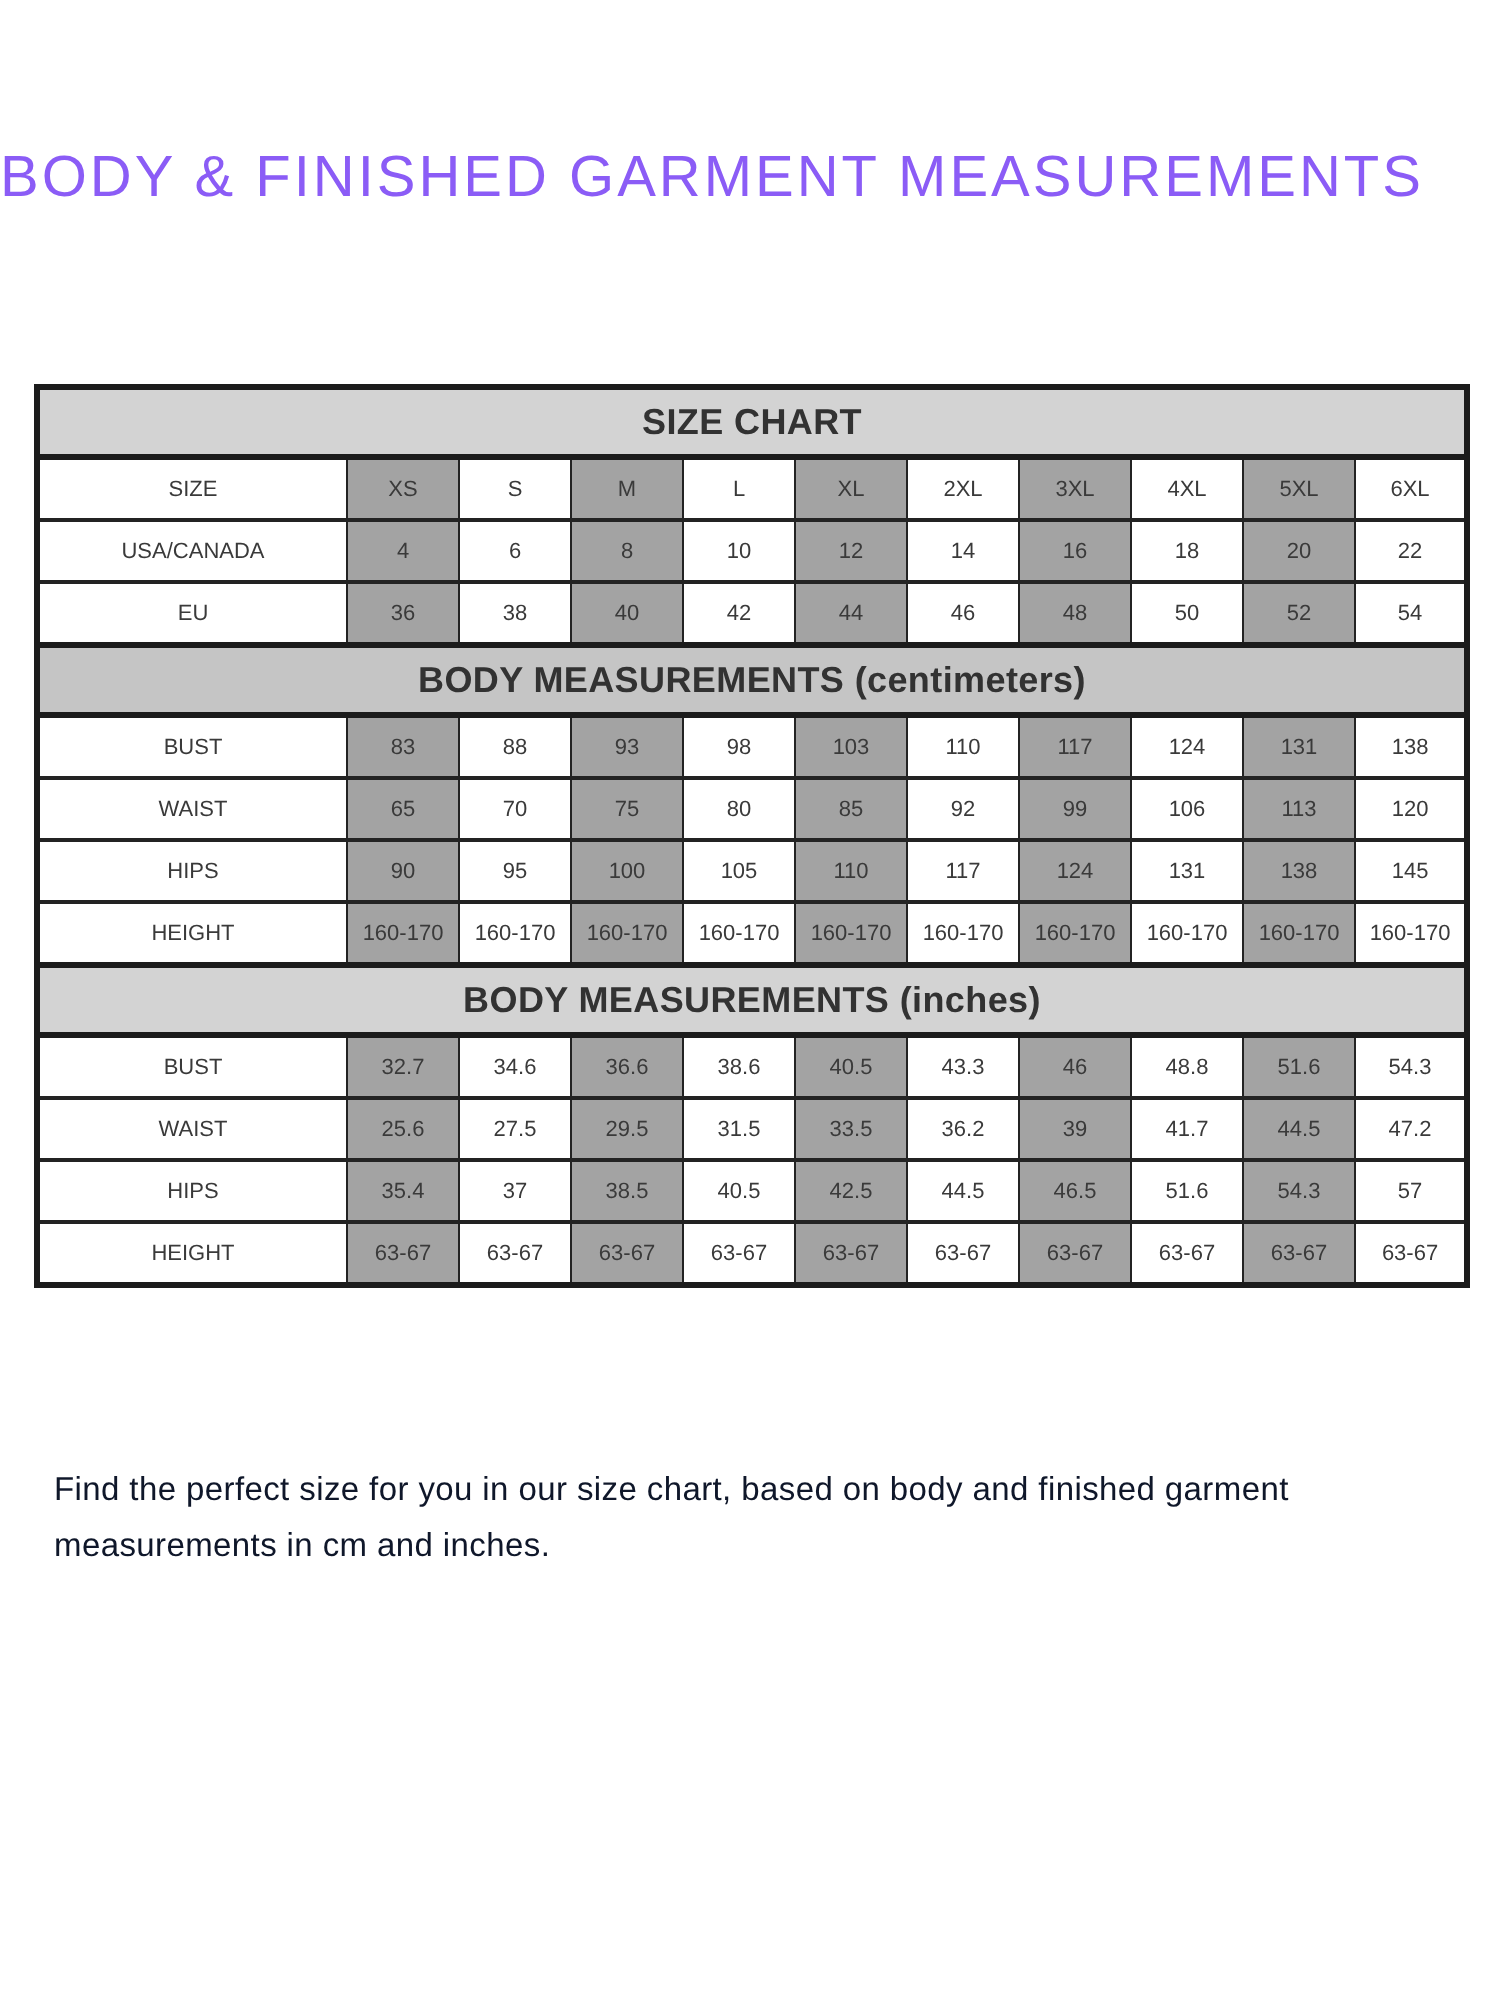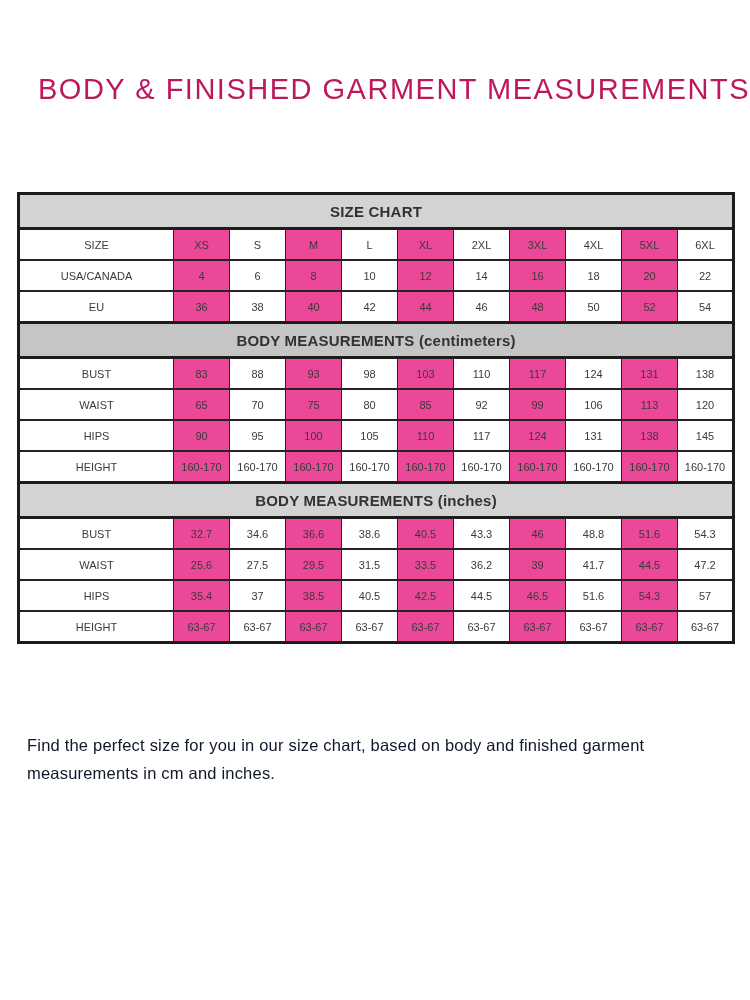--- a/index.html
+++ b/index.html
@@ -11,40 +11,40 @@
   body {
     font-family: "Liberation Sans", "DejaVu Sans", sans-serif;
     color: #3a3a3a;
     position: relative;
     height: 1000px;
     overflow: hidden;
   }
   .page-title {
     margin: 0;
     padding-top: 74px;
-    text-align: right;
+    text-align: left;
     font-size: 29px;
     font-weight: 400;
     letter-spacing: 1.5px;
-    color: #be185d;
+    color: #8b5cf6;
     line-height: 1.05;
     white-space: nowrap;
   }
   table.size-chart {
     border-collapse: collapse;
     table-layout: fixed;
     width: 716px;
     margin: 88px 0 0 17px;
     border: 3px solid #1c1c1c;
   }
   table.size-chart col.label-col { width: 155px; }
   table.size-chart col.val-col  { width: 56px; }
   th.section-header {
     height: 30px;
-    font-size: 15px;
+    font-size: 18px;
     font-weight: 700;
     color: #323232;
     text-align: center;
     border-top: 3px solid #1c1c1c;
     border-bottom: 3px solid #1c1c1c;
     letter-spacing: 0.2px;
   }
   th.section-header.light  { background: #d3d3d3; }
   th.section-header.medium { background: #c5c5c5; text-align: center; }
   td.label-cell, td.value-cell {
@@ -53,21 +53,21 @@
     text-align: center;
     vertical-align: middle;
     color: #3a3a3a;
     border: 1.6px solid #232323;
     border-top-width: 2px;
     border-bottom-width: 2px;
     background: #ffffff;
     overflow: hidden;
     white-space: nowrap;
   }
-  td.value-cell.shaded { background: #ec4899; margin-left: 23px; }
+  td.value-cell.shaded { background: #a3a3a3; margin-left: 23px; }
   .footer-note {
     margin: 88px 0 0 27px;
     width: 665px;
     font-size: 16.5px;
     line-height: 1.65;
     color: #0f172a;
     letter-spacing: 0.2px;
   }
 </style>
 </head>

